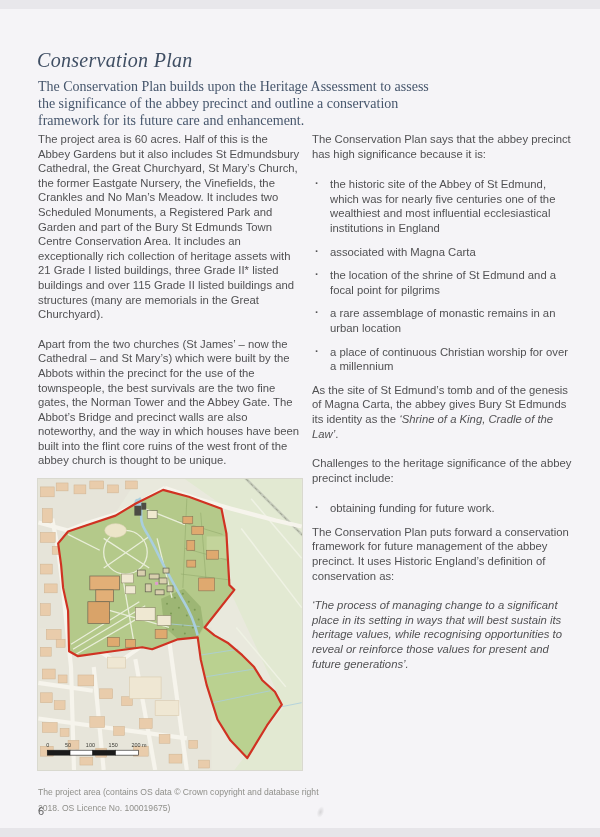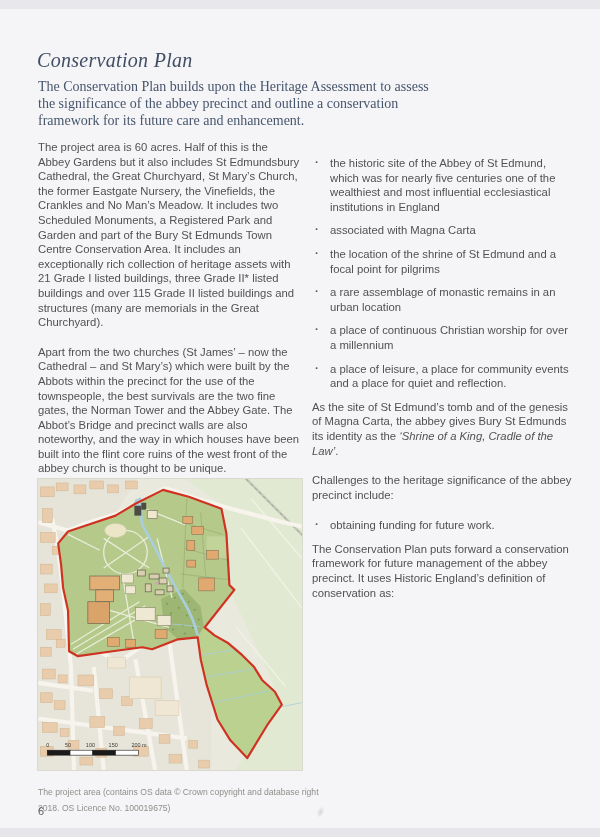--- a/index.html
+++ b/index.html
@@ -7,21 +7,21 @@
        font-family:"Liberation Sans",sans-serif;background:#f5f4f7;}
   .scan-band-top{position:absolute;left:0;top:0;width:600px;height:9px;background:#e8e7eb;}
   .scan-band-bottom{position:absolute;left:0;top:828px;width:600px;height:9px;background:#e6e5e9;}
 
   .title{position:absolute;left:37px;top:20px;width:420px;
          font-family:"Liberation Serif",serif;font-style:italic;font-weight:500;
          font-size:20px;letter-spacing:.3px;margin-top:29px;}
   .intro{position:absolute;left:38px;top:65px;width:405px;
          font-family:"Liberation Serif",serif;font-size:14px;line-height:16.8px;}
 
-  .col{position:absolute;top:140px;font-size:11.3px;line-height:14.6px;color:#515153;}
+  .col{position:absolute;top:132px;font-size:11.3px;line-height:14.6px;color:#515153;}
   .col-left{left:38px;width:264px;}
   .col-right{left:312px;width:263px;}
   .para{margin:0 0 15px 0;}
   .bullets{margin:16px 0 6px 0;}
   .bullet{position:relative;padding-left:18px;margin-bottom:9px;}
   .bullet::before{content:"\00B7";position:absolute;left:3px;top:-1px;font-weight:bold;color:#515153;}
   .quote{font-style:italic;}
 
   .map-wrap{position:absolute;left:37px;top:478px;width:266px;height:293px;
             border:1px solid #d9d9cf;box-sizing:border-box;background:#e9e9dd;}
@@ -41,34 +41,35 @@
 <h1 class="title" style="color: rgb(63, 78, 99);">Conservation Plan</h1>
 
 <p class="intro" style="color: rgb(70, 86, 108);">The Conservation Plan builds upon the Heritage Assessment to assess the significance of the abbey precinct and outline a conservation framework for its future care and enhancement.</p>
 
 <div class="col col-left">
   <p class="para">The project area is 60 acres. Half of this is the Abbey Gardens but it also includes St Edmundsbury Cathedral, the Great Churchyard, St Mary’s Church, the former Eastgate Nursery, the Vinefields, the Crankles and No Man’s Meadow. It includes two Scheduled Monuments, a Registered Park and Garden and part of the Bury St Edmunds Town Centre Conservation Area. It includes an exceptionally rich collection of heritage assets with 21 Grade I listed buildings, three Grade II* listed buildings and over 115 Grade II listed buildings and structures (many are memorials in the Great Churchyard).</p>
   <p class="para">Apart from the two churches (St James’ – now the Cathedral – and St Mary’s) which were built by the Abbots within the precinct for the use of the townspeople, the best survivals are the two fine gates, the Norman Tower and the Abbey Gate. The Abbot’s Bridge and precinct walls are also noteworthy, and the way in which houses have been built into the flint core ruins of the west front of the abbey church is thought to be unique.</p>
 </div>
 
 <div class="col col-right">
+  <p class="para">The Conservation Plan says that the abbey precinct has high significance because it is:</p>
   <div class="bullets">
     <div class="bullet">the historic site of the Abbey of St Edmund, which was for nearly five centuries one of the wealthiest and most influential ecclesiastical institutions in England</div>
     <div class="bullet">associated with Magna Carta</div>
     <div class="bullet">the location of the shrine of St Edmund and a focal point for pilgrims</div>
     <div class="bullet">a rare assemblage of monastic remains in an urban location</div>
     <div class="bullet">a place of continuous Christian worship for over a millennium</div>
-    <div class="bullet">a place of leisure, a place for community events and a place for quiet and reflection.</div>
   </div>
   <p class="para"><span>As the site of St Edmund’s tomb and of the genesis of Magna Carta, the abbey gives Bury St Edmunds its identity as the </span><span class="quote">‘Shrine of a King, Cradle of the Law’</span><span>.</span></p>
   <p class="para">Challenges to the heritage significance of the abbey precinct include:</p>
   <div class="bullets">
     <div class="bullet">obtaining funding for future work.</div>
   </div>
   <p class="para">The Conservation Plan puts forward a conservation framework for future management of the abbey precinct. It uses Historic England’s definition of conservation as:</p>
+  <p class="para quote">‘The process of managing change to a significant place in its setting in ways that will best sustain its heritage values, while recognising opportunities to reveal or reinforce those values for present and future generations’.</p>
 </div>
 
 <div class="map-wrap">
 <svg width="264" height="291" viewBox="0 0 266 294" xmlns="http://www.w3.org/2000/svg">
 
   <rect x="0" y="0" width="266" height="294" fill="#e9e9dd"></rect>
 
   <path d="M0,0 H100 L60,62 L32,130 L30,294 H0 Z" fill="#e6e4d9"></path>
   <rect x="0" y="150" width="175" height="144" fill="#e7e5da"></rect>
 

